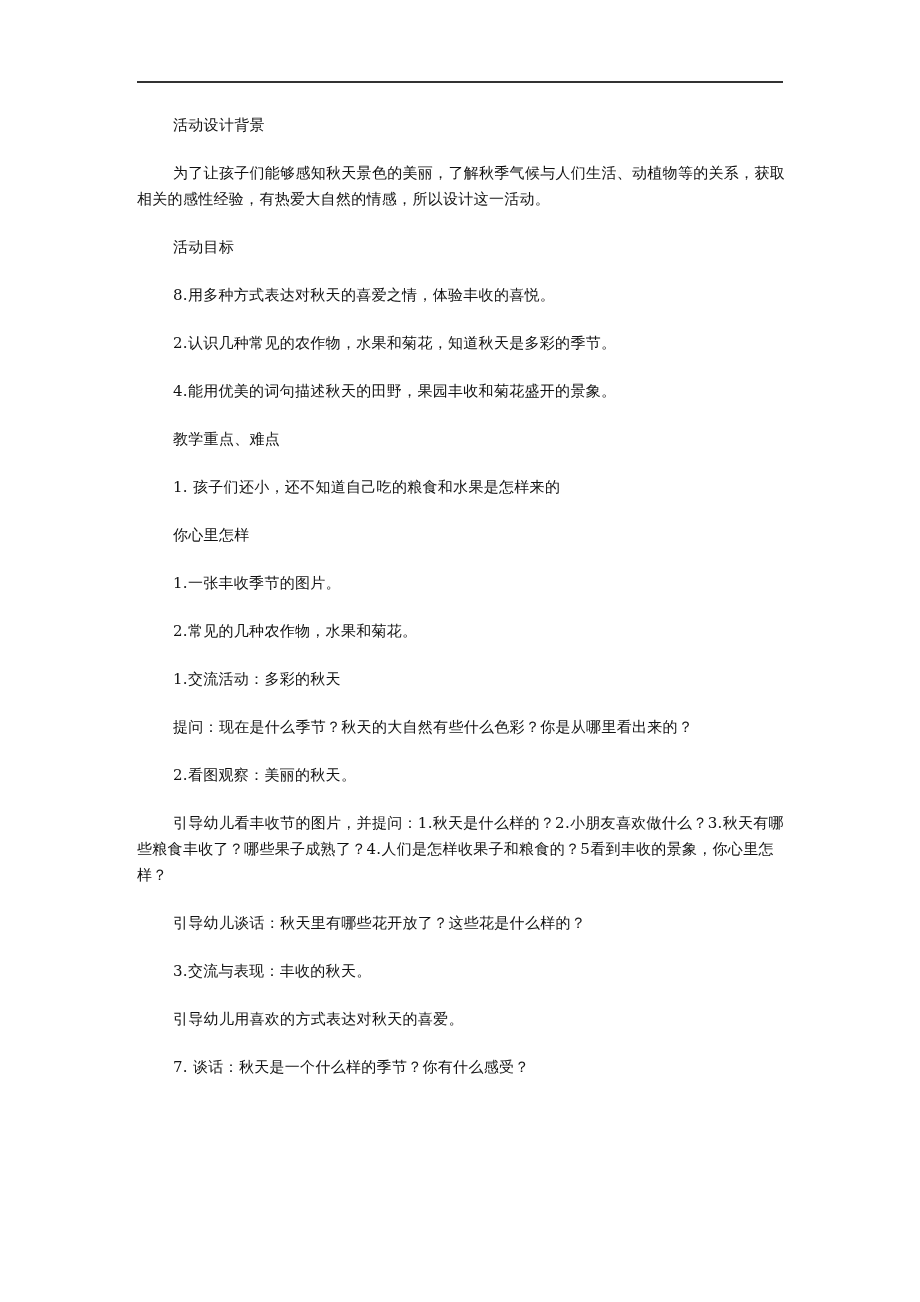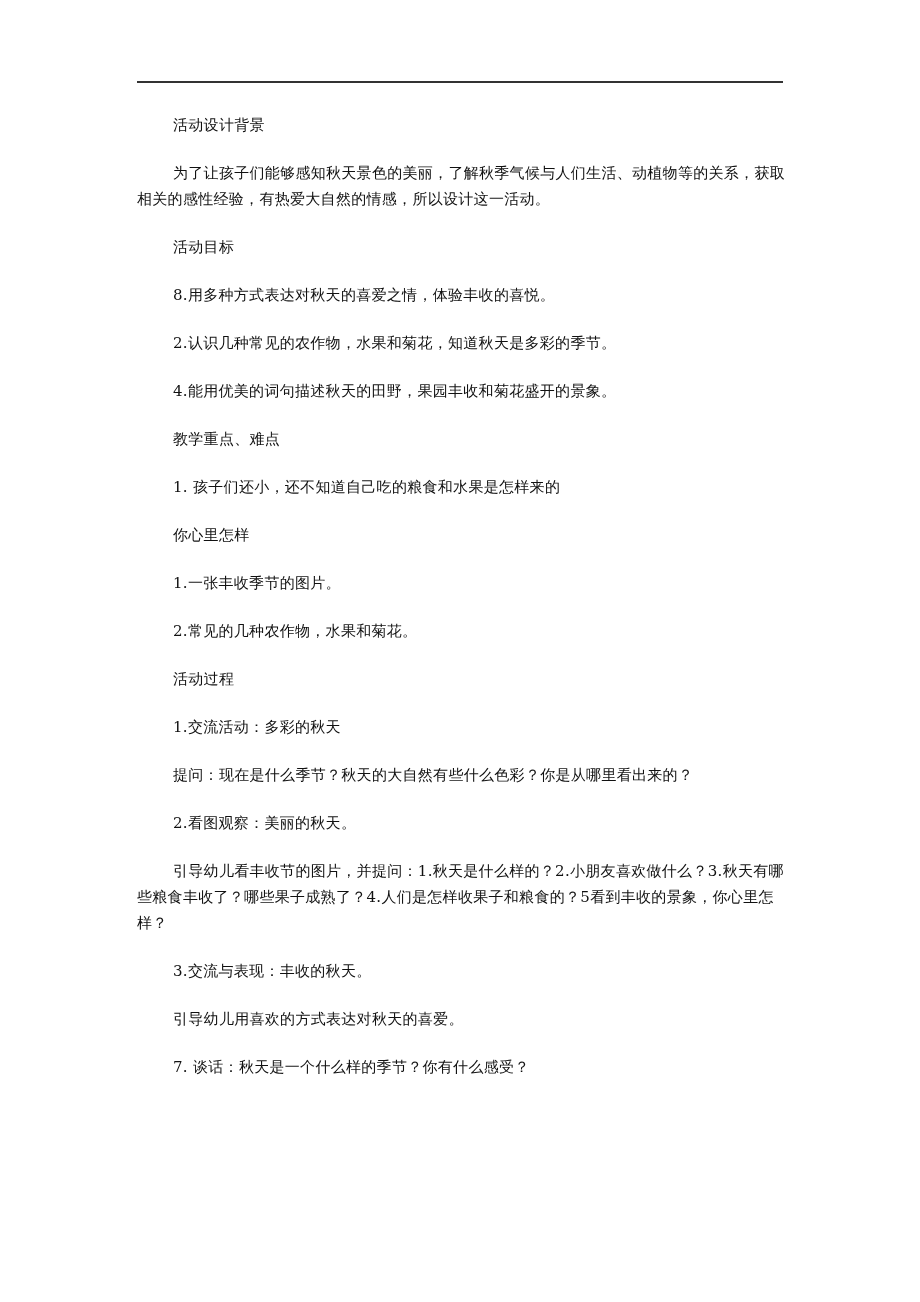--- a/index.html
+++ b/index.html
@@ -22,21 +22,21 @@
   <p class="p wrap">为了让孩子们能够感知秋天景色的美丽，了解秋季气候与人们生活、动植物等的关系，获取相关的感性经验，有热爱大自然的情感，所以设计这一活动。</p>
   <p class="p">活动目标</p>
   <p class="p">8.用多种方式表达对秋天的喜爱之情，体验丰收的喜悦。</p>
   <p class="p">2.认识几种常见的农作物，水果和菊花，知道秋天是多彩的季节。</p>
   <p class="p">4.能用优美的词句描述秋天的田野，果园丰收和菊花盛开的景象。</p>
   <p class="p">教学重点、难点</p>
   <p class="p">1. 孩子们还小，还不知道自己吃的粮食和水果是怎样来的</p>
   <p class="p">你心里怎样</p>
   <p class="p">1.一张丰收季节的图片。</p>
   <p class="p">2.常见的几种农作物，水果和菊花。</p>
-  <p class="p">活动过程</p>
   <p class="p">1.交流活动：多彩的秋天</p>
   <p class="p">提问：现在是什么季节？秋天的大自然有些什么色彩？你是从哪里看出来的？</p>
   <p class="p">2.看图观察：美丽的秋天。</p>
   <p class="p wrap">引导幼儿看丰收节的图片，并提问：1.秋天是什么样的？2.小朋友喜欢做什么？3.秋天有哪些粮食丰收了？哪些果子成熟了？4.人们是怎样收果子和粮食的？5看到丰收的景象，你心里怎样？</p>
+  <p class="p">引导幼儿谈话：秋天里有哪些花开放了？这些花是什么样的？</p>
   <p class="p">3.交流与表现：丰收的秋天。</p>
   <p class="p">引导幼儿用喜欢的方式表达对秋天的喜爱。</p>
   <p class="p">7. 谈话：秋天是一个什么样的季节？你有什么感受？</p>
 </div>
 
 </body></html>

